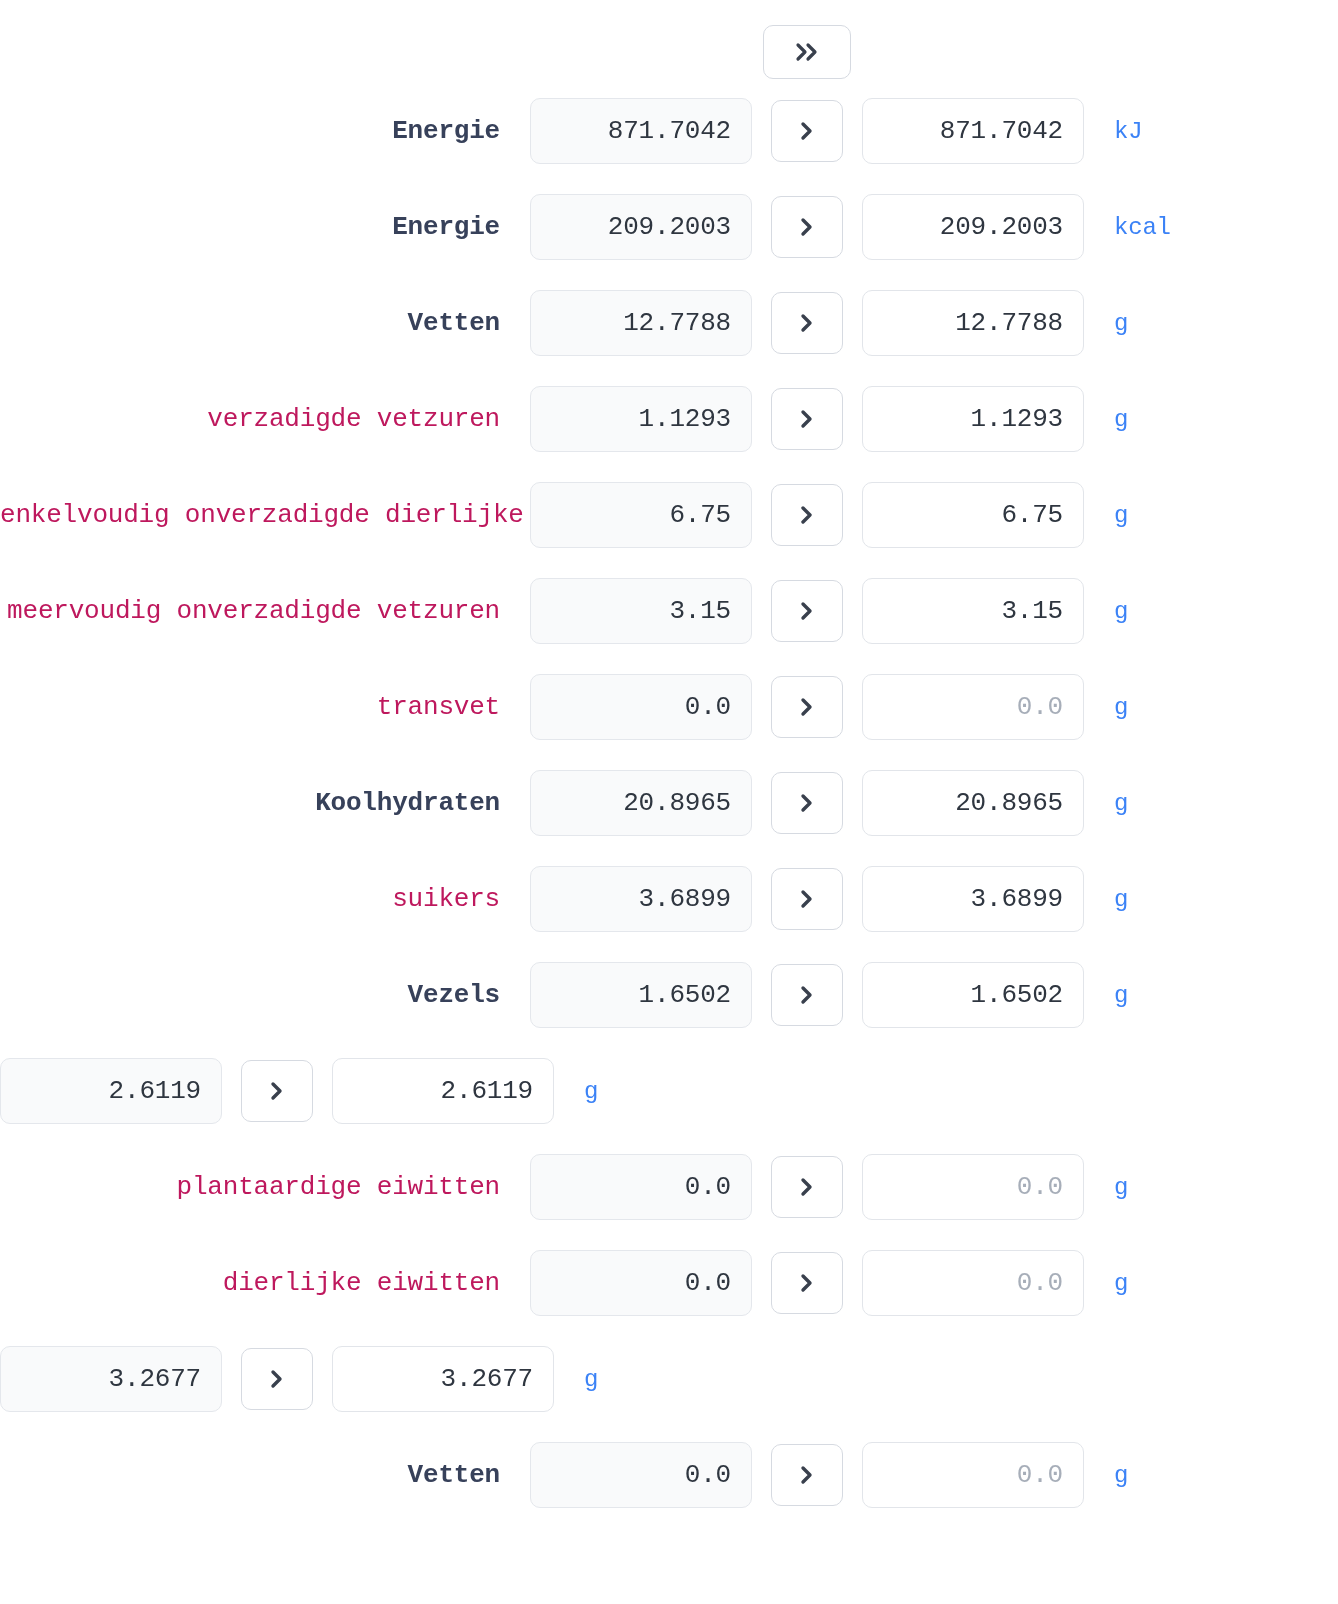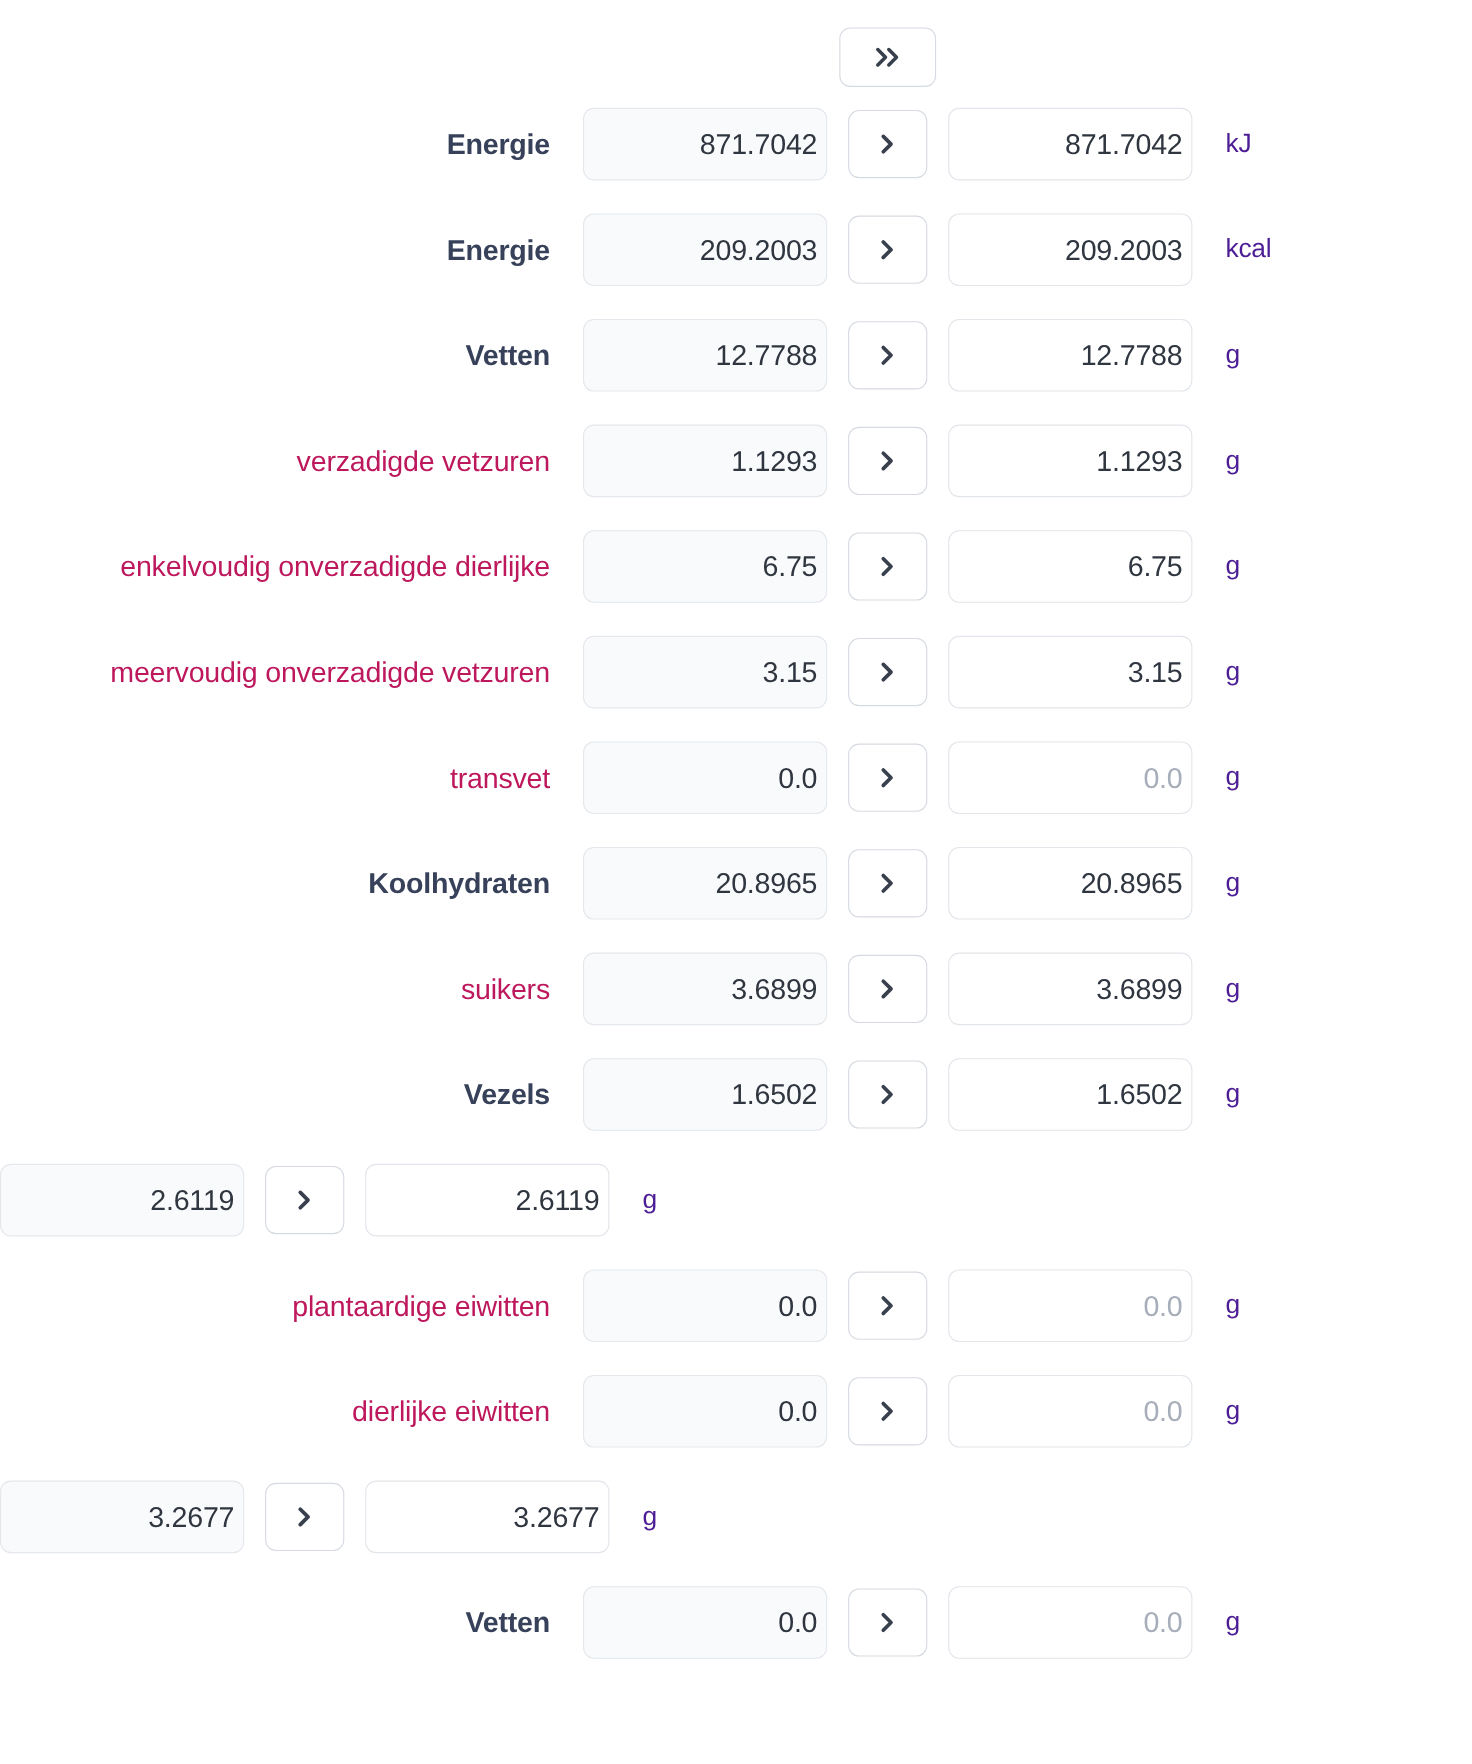--- a/index.html
+++ b/index.html
@@ -42,20 +42,21 @@
     cursor: pointer;
     padding: 0;
   }
 
   
   .row {
     display: flex;
     align-items: center;
     height: 66px;
     margin-bottom: 30px;
+    font-family: Liberation Mono, monospace;
   }
 
   .row-label {
     width: 530px;
     flex: 0 0 530px;
     text-align: right;
     padding-right: 30px;
     font-size: 26px;
     color: #be185d;
     white-space: nowrap;
@@ -69,21 +70,21 @@
 
   .field {
     width: 222px;
     flex: 0 0 222px;
     height: 66px;
     border-radius: 10px;
     border: 1px solid #e2e5ea;
     display: flex;
     align-items: center;
     justify-content: flex-end;
-    padding: 0 8px;
+    padding: 0 20px;
     font-size: 26px;
     color: #2f3640;
     background: #ffffff;
     letter-spacing: -0.2px;
   }
   .field.source {
     background: #f9fafb;
     border-color: #e4e7ec;
   }
   .field.dim { color: #a7aeb9; }
@@ -104,21 +105,21 @@
     display: flex;
     align-items: center;
     justify-content: center;
     cursor: pointer;
     padding: 0;
   }
 
   .unit {
     margin-left: 30px;
     font-size: 24px;
-    color: #4c1d95;
+    color: #3b82f6;
     width: 90px;
     text-align: left;
     letter-spacing: -0.2px;
   }
 
   .icon { display: block; }
 </style>
 </head>
 <body>
 

